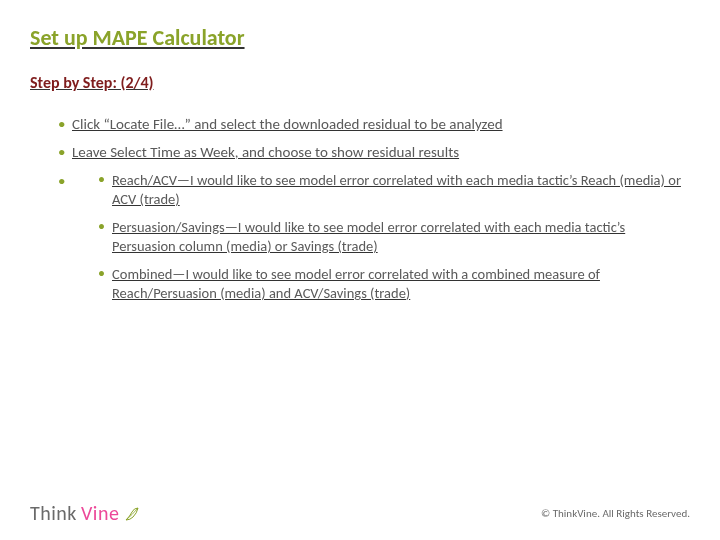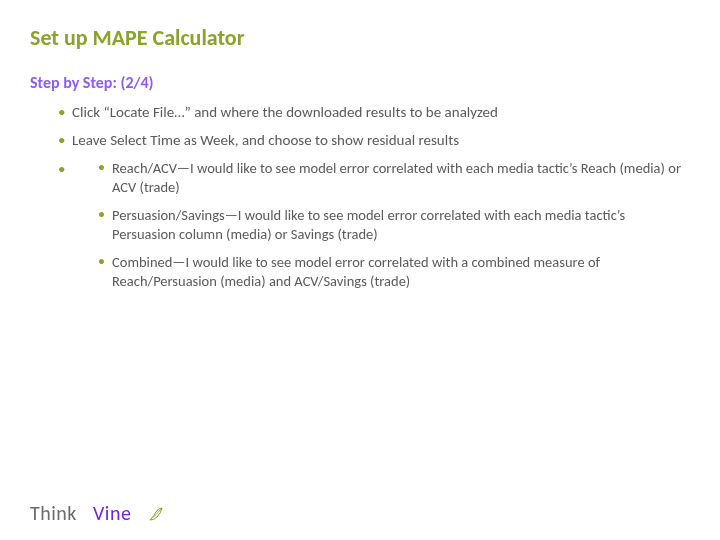--- a/index.html
+++ b/index.html
@@ -1,44 +1,44 @@
 <!DOCTYPE html>
 <html><head>
 <meta charset="utf-8">
 <style>
   * { margin: 0; padding: 0; box-sizing: border-box; }
   html, body { width: 720px; height: 540px; font-family: Calibri, "Segoe UI", Arial, sans-serif; background: #fff; color: #333; }
-  .slide { position: relative; width: 720px; height: 540px; padding: 24px 38px 50px 30px; }
+  .slide { position: relative; width: 720px; height: 540px; padding: 24px 38px 50px 30px; text-decoration: underline; }
   .title { color: #8aa32a; font-size: 22px; font-weight: 600; margin-bottom: 22px; }
-  .subtitle { color: #8b5cf6; font-size: 16px; font-weight: 700; margin-bottom: 10px; }
+  .subtitle { color: #7f1d1d; font-size: 16px; font-weight: 700; margin-bottom: 22px; }
   ul.level1 { list-style: none; padding-left: 28px; }
   ul.level1 > li { position: relative; color: #5a5a5a; font-size: 15px; line-height: 1.35; margin-bottom: 8px; padding-left: 14px; }
   ul.level1 > li::before { content: "•"; position: absolute; left: 0; top: 0; color: #8aa32a; font-size: 15px; }
   ul.level1 > li.grey::before { color: #b8b8b8; }
   ul.level2 { list-style: none; padding-left: 26px; margin-top: 2px; }
   ul.level2 > li { position: relative; color: #5a5a5a; font-size: 14.5px; line-height: 1.35; margin-bottom: 8px; padding-left: 14px; }
   ul.level2 > li::before { content: "•"; position: absolute; left: 0; top: 0; color: #8aa32a; font-size: 14px; }
   .footer { position: absolute; left: 0; right: 0; bottom: 10px; height: 34px; display: flex; align-items: center; justify-content: space-between; padding: 0 30px; }
-  .logo { display: flex; align-items: baseline; gap: 16px; }
+  .logo { display: flex; align-items: baseline; gap: 4px; }
   .logo-think { color: #6a6a6a; font-size: 20px; font-weight: 400; letter-spacing: 0.5px; }
-  .logo-vine { color: #6d28d9; font-size: 20px; font-weight: 400; letter-spacing: 0.5px; }
+  .logo-vine { color: #ec4899; font-size: 20px; font-weight: 400; letter-spacing: 0.5px; }
   .logo-leaf { display: inline-block; margin-left: 1px; transform: translateY(2px); }
   .copyright { color: #6a6a6a; font-size: 11px; }
 </style>
 </head>
 <body>
 
 <div class="slide">
 
   <div class="title">Set up MAPE Calculator</div>
 
   <div class="subtitle">Step by Step: (2/4)</div>
 
   <ul class="level1">
-    <li><span>Click “Locate File…” and where the downloaded results to be analyzed</span></li>
+    <li><span>Click “Locate File…” and select the downloaded residual to be analyzed</span></li>
     <li><span>Leave Select Time as Week, and choose to show residual results</span></li>
     <li>
       <ul class="level2">
         <li><span>Reach/ACV—I would like to see model error correlated with each media tactic’s Reach (media) or ACV (trade)</span></li>
         <li><span>Persuasion/Savings—I would like to see model error correlated with each media tactic’s Persuasion column (media) or Savings (trade)</span></li>
         <li><span>Combined—I would like to see model error correlated with a combined measure of Reach/Persuasion (media) and ACV/Savings (trade)</span></li>
       </ul>
     </li>
   </ul>
 
@@ -46,15 +46,16 @@
     <div class="logo">
       <span class="logo-think">Think</span>
         <span class="logo-vine">Vine</span>
       <span class="logo-leaf">
         <svg width="18" height="16" viewBox="0 0 18 16">
           <path d="M2 14 Q6 10 8 6 Q10 2 14 2 Q13 7 9 11 Q6 14 2 14 Z" fill="none" stroke="#8aa32a" stroke-width="1"></path>
           <path d="M2 14 Q8 9 14 2" fill="none" stroke="#8aa32a" stroke-width="0.8"></path>
         </svg>
       </span>
     </div>
+    <div class="copyright">© ThinkVine.   All Rights Reserved.</div>
   </div>
 
 </div>
 
 </body></html>

